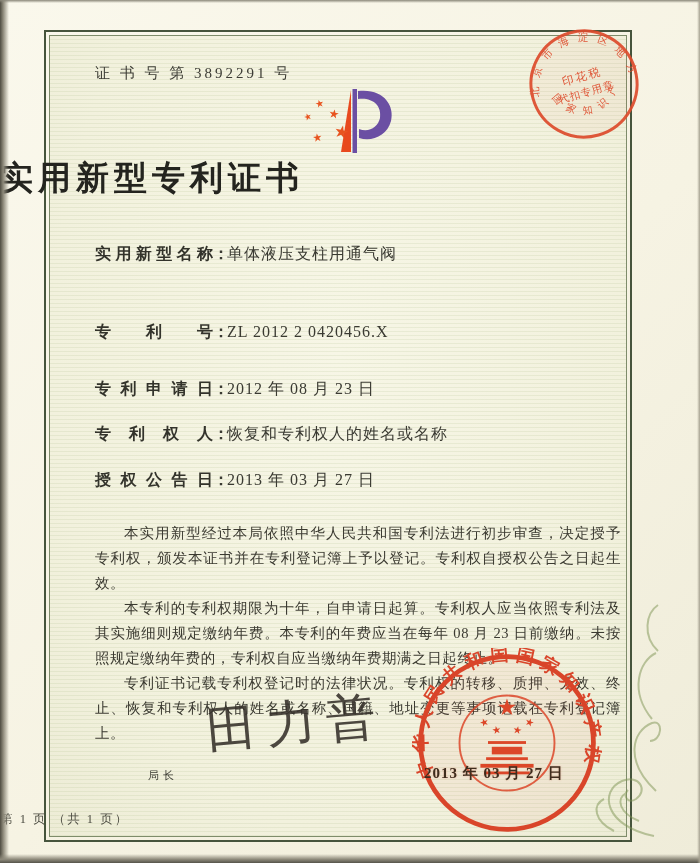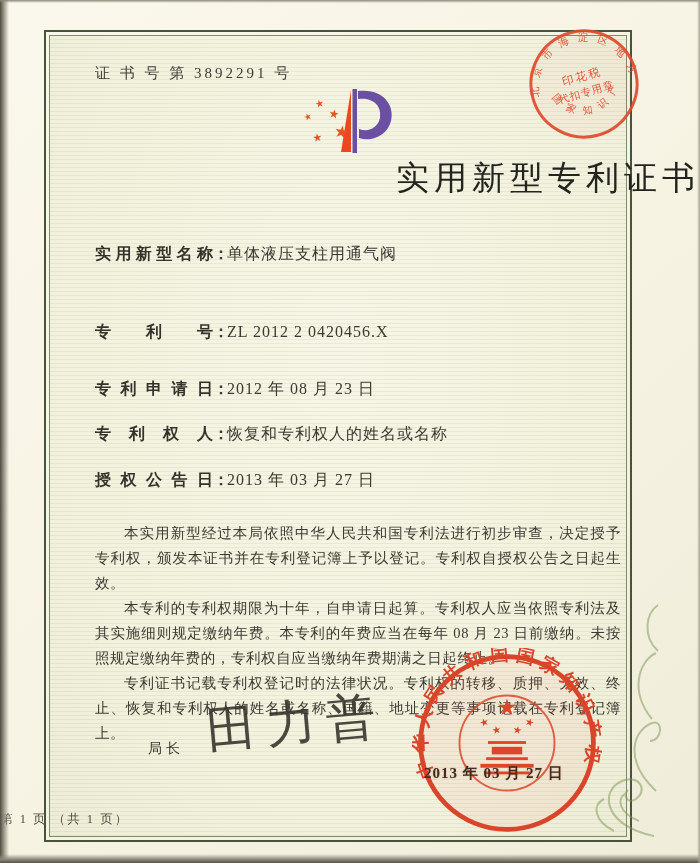--- a/index.html
+++ b/index.html
@@ -21,30 +21,30 @@
     border:2.5px solid #46543c;box-sizing:border-box;padding:3px;
     background:transparent;
   }
   .frame-inner{
     width:100%;height:100%;box-sizing:border-box;border:1px solid #7e8c6a;
     background:
       repeating-linear-gradient(0deg,rgba(150,172,112,0.14) 0 1px,rgba(0,0,0,0) 1px 4px),
       radial-gradient(ellipse at 50% 40%,#f7f6e6 0%,#f2f1dd 70%,#edecd6 100%);
   }
   .cert-number{position:absolute;left:95px;top:64px;font-size:15px;letter-spacing:3px;color:#3c3c34;}
-  .title{position:absolute;left:0;top:156px;width:700px;text-align:right;
-    font-size:33px;font-weight:normal;letter-spacing:5px;color:#24241f;}
+  .title{position:absolute;left:0;top:156px;width:700px;text-align:left;
+    font-size:33px;font-weight:bold;letter-spacing:5px;color:#24241f;}
   .field-row{position:absolute;left:95px;font-size:16px;white-space:nowrap;color:#3a3a32;}
   .flabel{display:inline-block;width:118px;text-align:justify;text-align-last:justify;font-weight:600;color:#33332b;vertical-align:bottom;}
   .fcolon{display:inline-block;width:14px;font-weight:600;}
   .fvalue{letter-spacing:1px;text-align:right;}
   .body-text{position:absolute;left:95px;top:496px;width:526px;font-size:14.5px;
     line-height:25px;letter-spacing:0.6px;color:#3b3a31;text-align:justify;margin-top:25px;}
   .body-text p{margin:0;text-indent:2em;}
-  .sig-title{position:absolute;left:148px;top:740px;font-size:14px;letter-spacing:4px;color:#3a3a32;}
+  .sig-title{position:absolute;left:148px;top:768px;font-size:11px;letter-spacing:4px;color:#3a3a32;}
   .sig-name{position:absolute;left:206px;top:690px;font-size:50px;letter-spacing:10px;
     color:#35302a;transform:rotate(-5deg);opacity:.88;white-space:nowrap;}
   .seal-svg{position:absolute;left:412px;top:648px;}
   .seal-date{position:absolute;left:424px;top:764px;font-size:15px;font-weight:bold;
     letter-spacing:1px;color:#3e2d1e;text-shadow:0 0 2px rgba(220,80,50,.35);white-space:nowrap;}
   .tax-stamp{position:absolute;left:522px;top:22px;transform:rotate(-16deg);opacity:.92;}
   .logo{position:absolute;left:296px;top:84px;}
   .flourish{position:absolute;right:36px;bottom:22px;opacity:.5;}
   .footer{position:absolute;left:0;top:811px;width:700px;text-align:left;
     font-size:12.5px;letter-spacing:2px;color:#4c4c42;}

